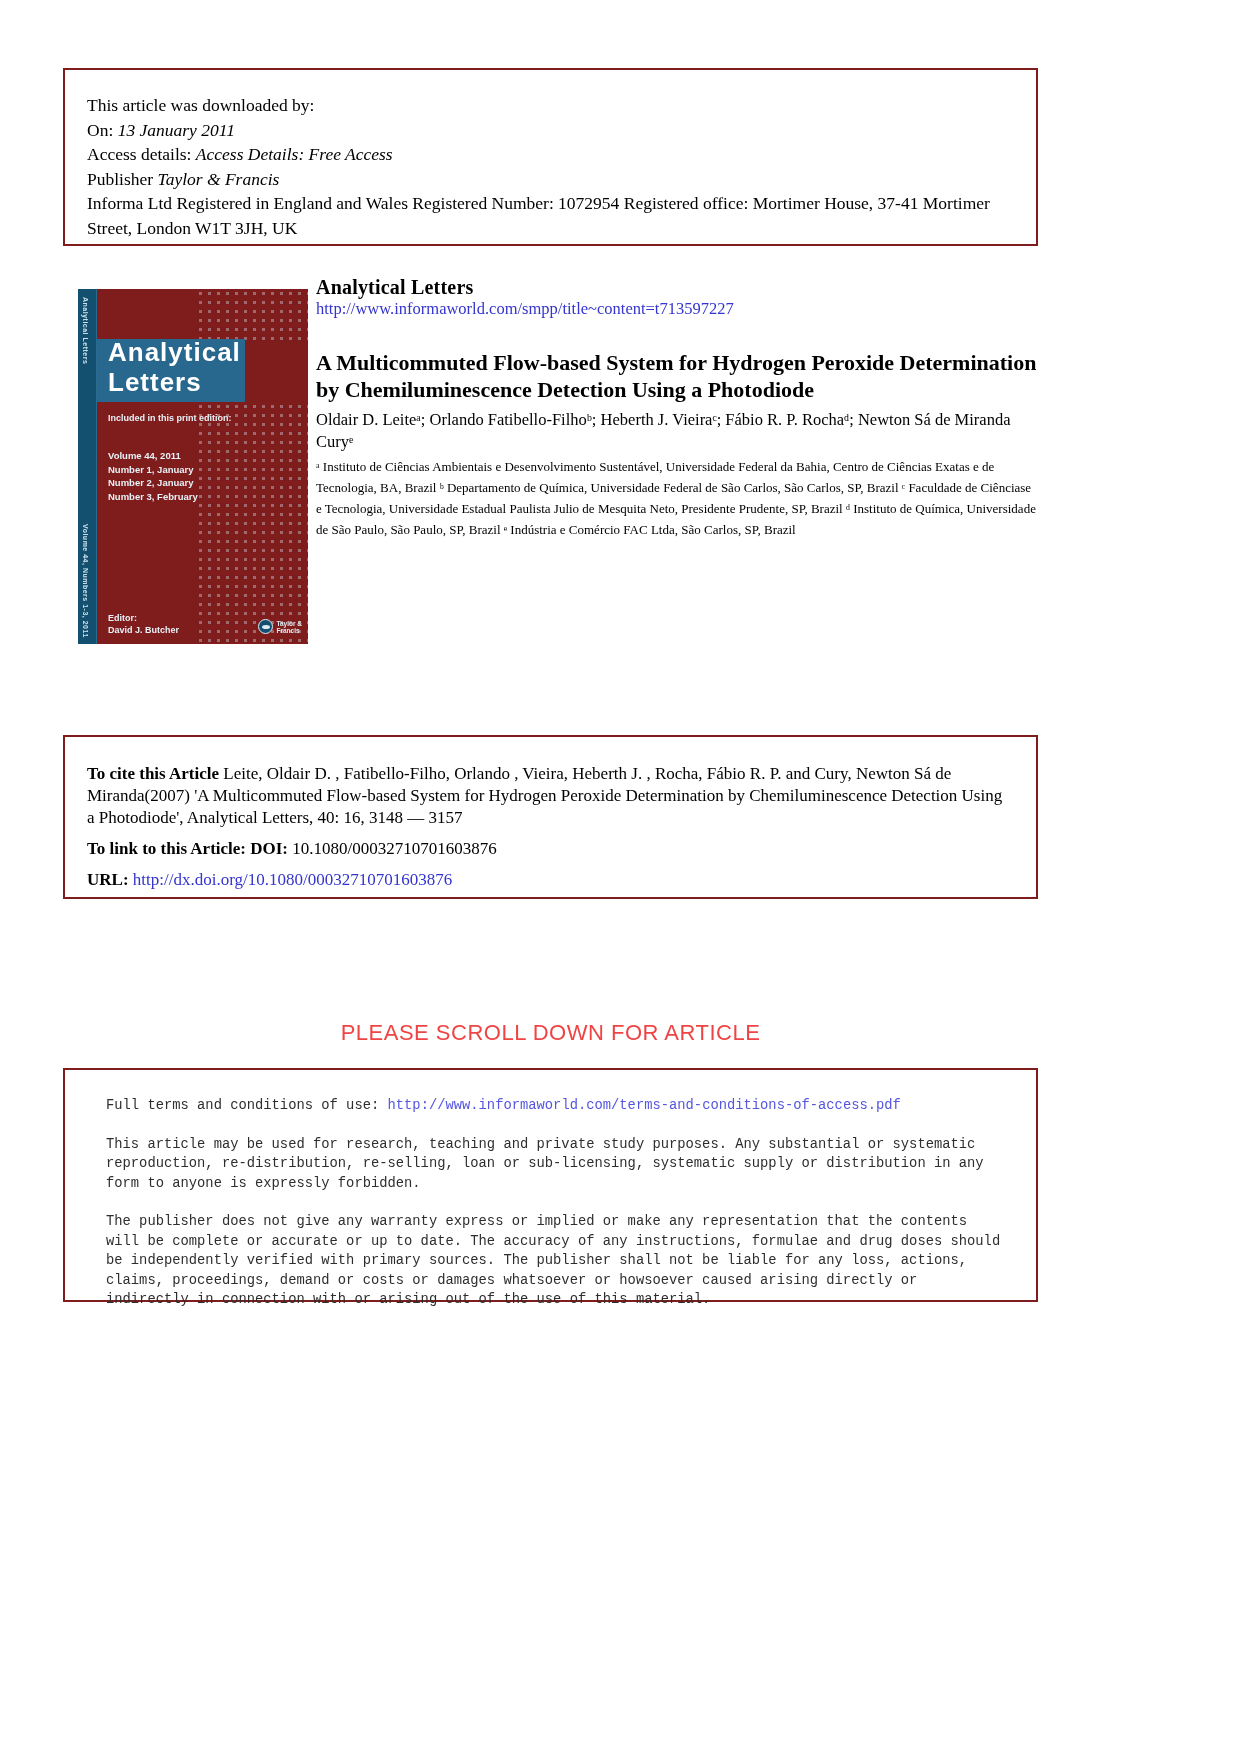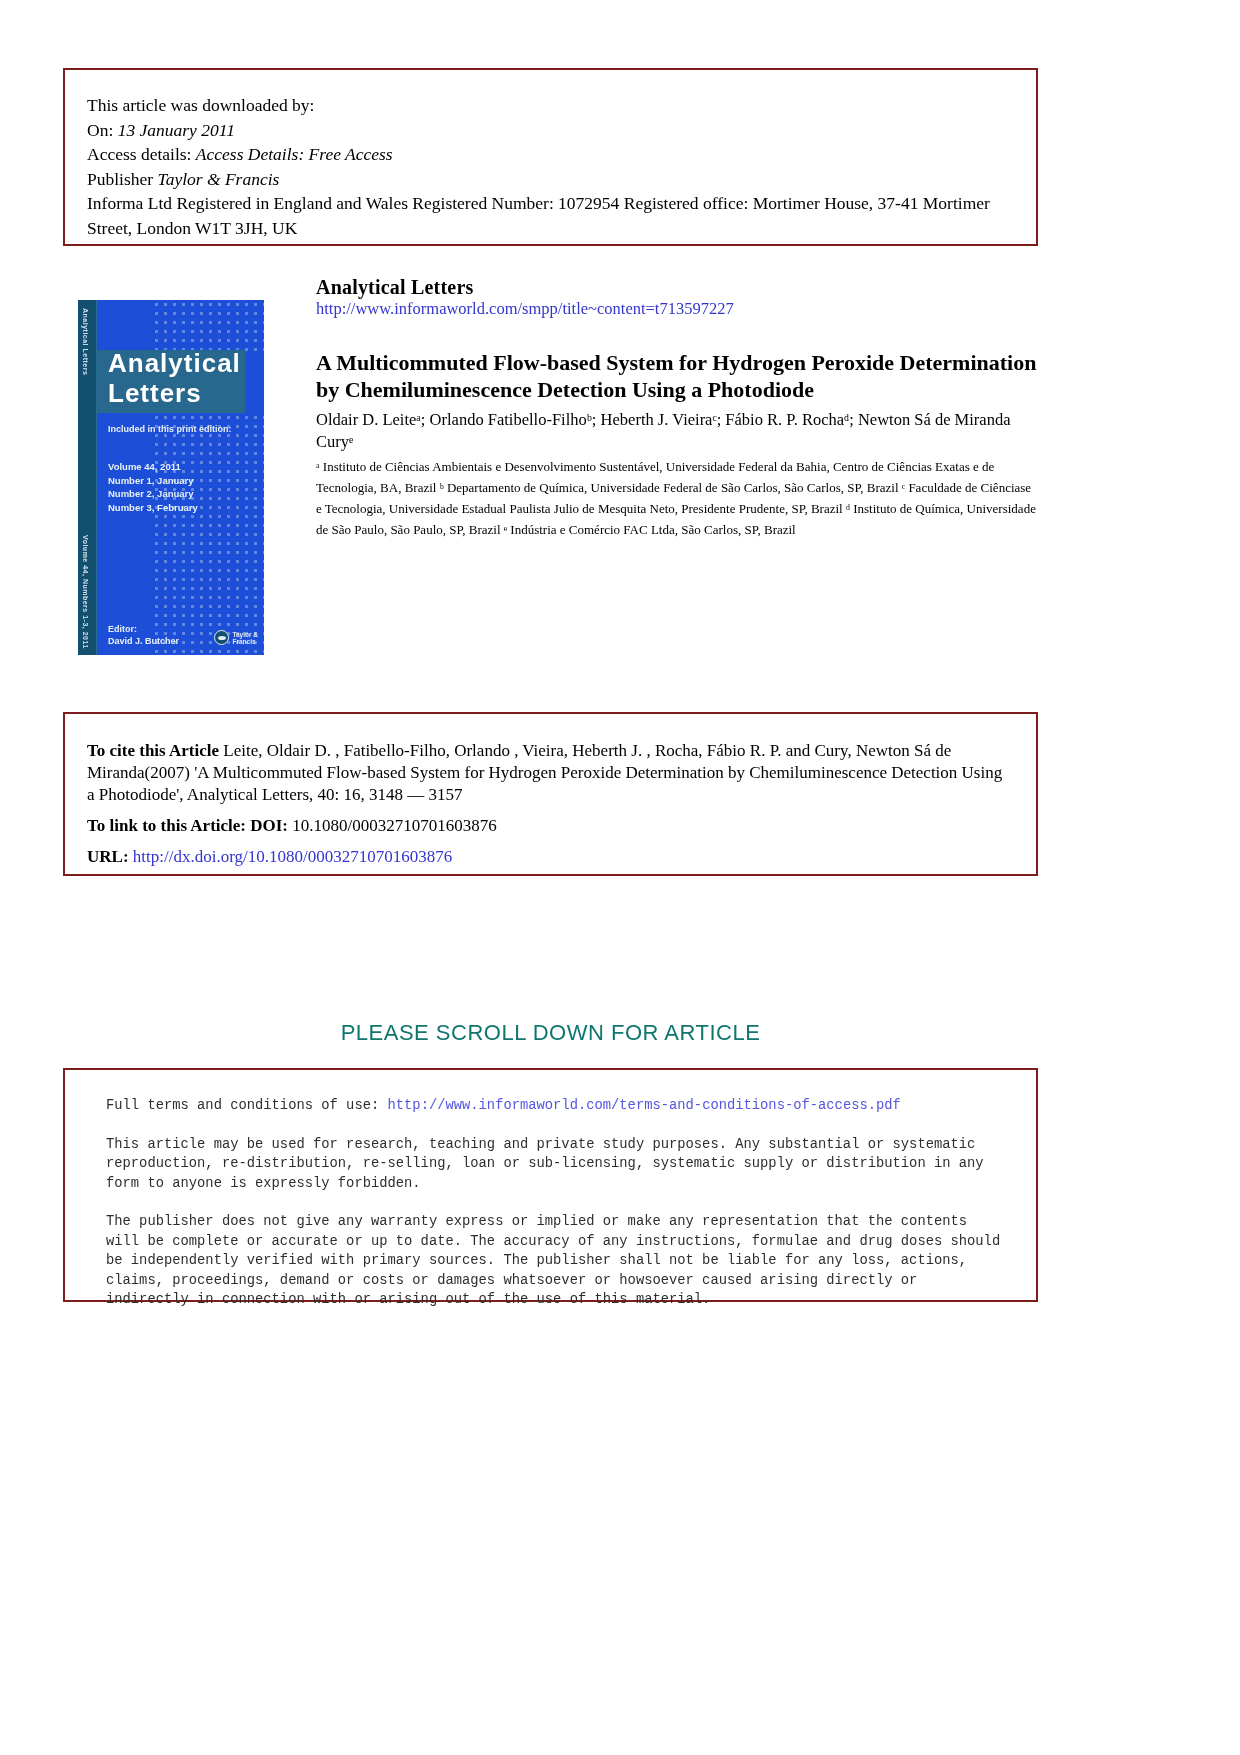--- a/index.html
+++ b/index.html
@@ -11,22 +11,22 @@
   .rule-box {
     position:absolute; left:63px; width:975px;
     border:2px solid #7f1d1d; background:#fff;
   }
   
   .download-box { top:68px; height:178px; padding:23px 30px 0 22px; font-size:17.5px; line-height:24.5px; }
   .download-box i { font-style:italic; }
   
   .journal-section { position:absolute; left:0; top:276px; width:1240px; }
   .cover {
-    position:absolute; left:78px; top:24px; width:186px; height:355px;
-    background:#1d4ed8; overflow:hidden;
+    position:absolute; left:78px; top:13px; width:230px; height:355px;
+    background:#7f1d1d; overflow:hidden;
   }
   .cover-dots-top, .cover-dots-bottom {
     position:absolute; right:0; width:112px;
     background-image:radial-gradient(circle, rgba(210,230,242,0.38) 1.6px, transparent 1.7px);
     background-size:9px 9px;
   }
   .cover-dots-top { top:0; height:52px; }
   .cover-dots-bottom { top:113px; height:242px; }
   .cover-spine {
     position:absolute; left:0; top:0; width:19px; height:355px;
@@ -72,27 +72,27 @@
   }
   .journal-info { position:absolute; left:316px; top:0; width:722px; }
   .journal-name { font-size:20px; font-weight:bold; letter-spacing:0.2px; }
   .journal-pub { font-size:16.5px; margin-top:5px; }
   a { text-decoration:none; }
   .serif-link { font-size:16.5px; }
   .article-title { margin-top:30px; font-size:22px; font-weight:bold; line-height:27px; }
   .article-authors { margin-top:6px; font-size:16.5px; line-height:22px; }
   .article-affils { margin-top:3px; font-size:13px; line-height:21px; }
   
-  .cite-box { top:712px; height:164px; padding:26px 31px 0 22px; font-size:17px; line-height:22px; }
+  .cite-box { top:735px; height:164px; padding:26px 31px 0 22px; font-size:17px; line-height:22px; }
   .cite-box p { margin-bottom:9px; }
   .cite-box b { font-weight:bold; }
   
   .scroll-notice {
     position:absolute; left:63px; top:1020px; width:975px; text-align:center;
-    font-family:"Liberation Sans", sans-serif; font-size:22px; letter-spacing:0.5px; color:#0f766e;
+    font-family:"Liberation Sans", sans-serif; font-size:22px; letter-spacing:0.5px; color:#ef4444;
   }
   
   .terms-box {
     top:1068px; height:234px; padding:26px 28px 0 24px;
     font-family:"Liberation Mono", "DejaVu Sans Mono", monospace;
     font-size:13.8px; line-height:19.5px; color:#2e2e2e;
   }
   .terms-box p { margin-bottom:19px;margin-left:17px; }
 </style>
 </head>

